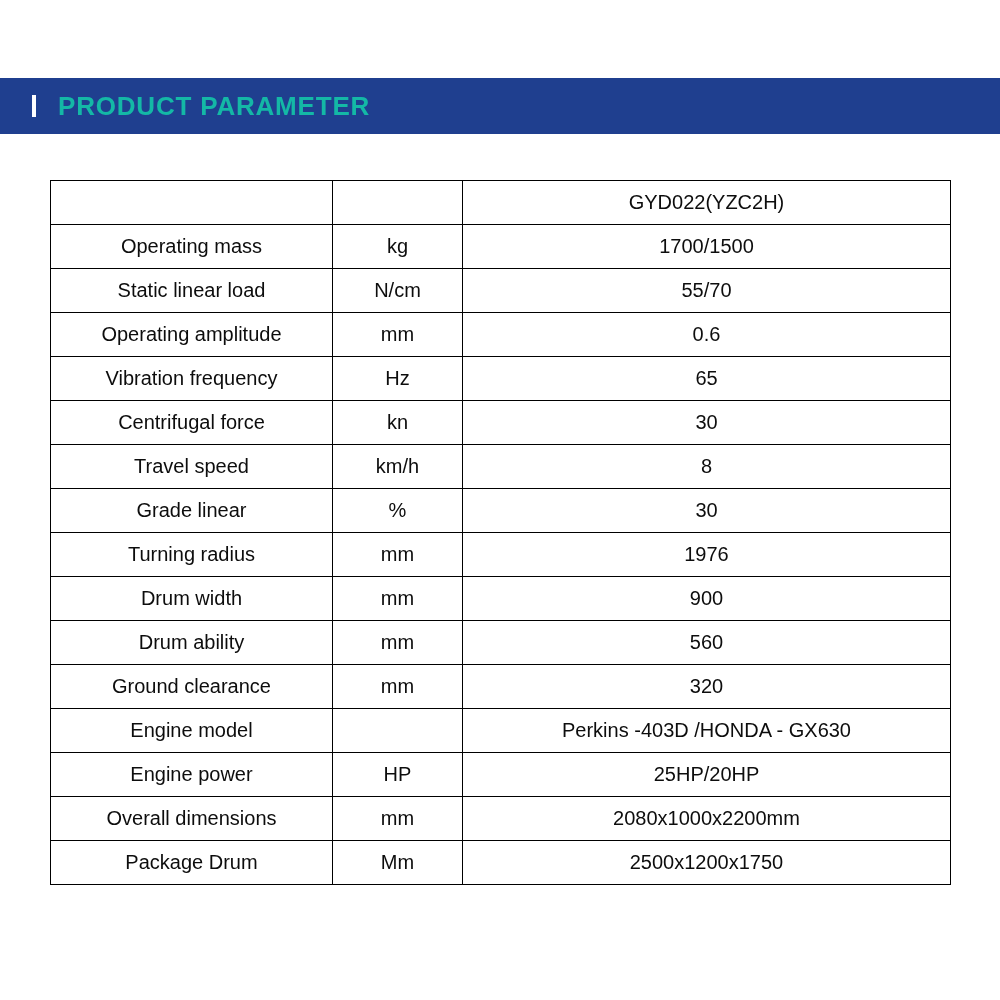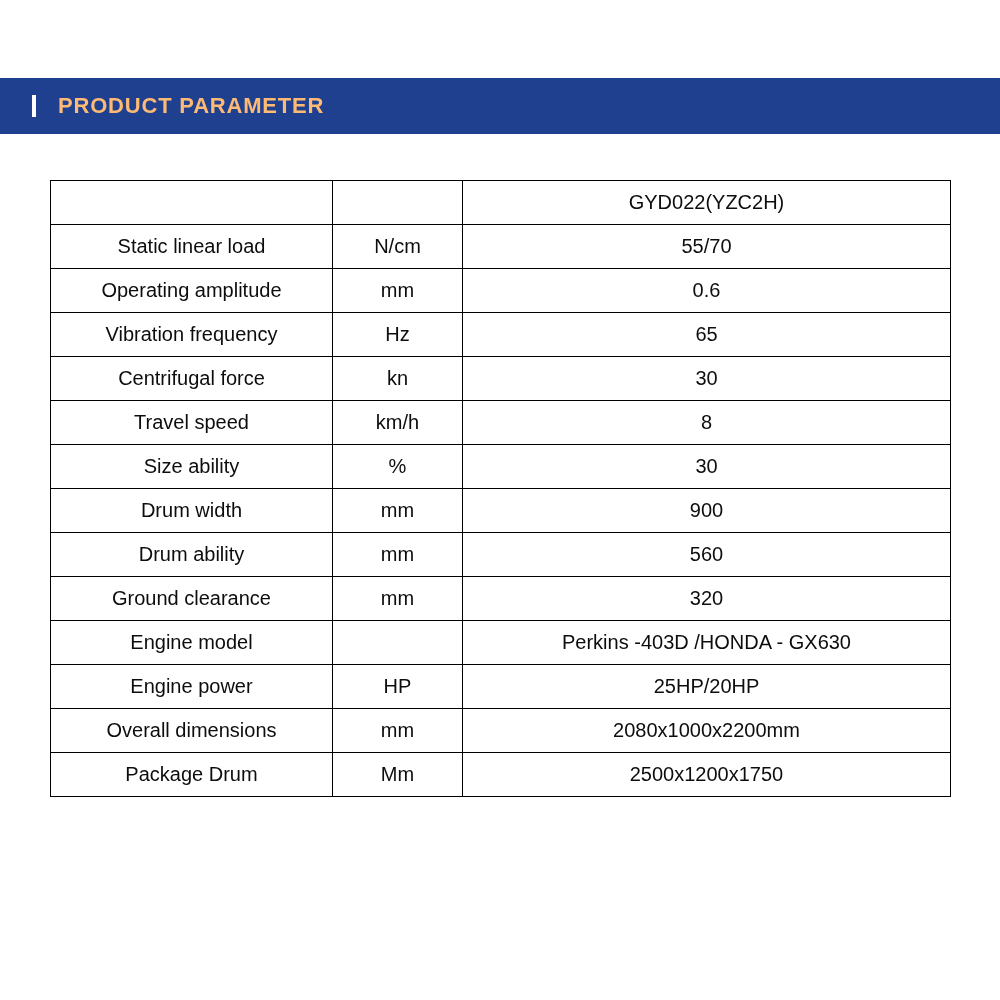--- a/index.html
+++ b/index.html
@@ -35,22 +35,22 @@
     align-items: center;
   }
   .header-accent {
     width: 4px;
     height: 22px;
     background: #ffffff;
     margin-left: 32px;
     margin-right: 22px;
   }
   .header-title {
-    color: #fdba74;
-    font-size: 22px;
+    color: #14b8a6;
+    font-size: 26px;
     font-weight: bold;
     letter-spacing: 0.8px;
   }
 
   
   .table-wrap {
     position: absolute;
     left: 50px;
     top: 180px;
     width: 900px;
@@ -100,20 +100,25 @@
         <col class="col-val">
       </colgroup>
       <tbody>
         <tr class="head-row">
           <td></td>
           <td></td>
           <td class="head-model">GYD022(YZC2H)</td>
         </tr>
 
         <tr>
+          <td>Operating mass</td>
+          <td>kg</td>
+          <td>1700/1500</td>
+        </tr>
+        <tr>
           <td>Static linear load</td>
           <td>N/cm</td>
           <td>55/70</td>
         </tr>
         <tr>
           <td>Operating amplitude</td>
           <td>mm</td>
           <td>0.6</td>
         </tr>
         <tr>
@@ -125,23 +130,28 @@
           <td>Centrifugal force</td>
           <td>kn</td>
           <td>30</td>
         </tr>
         <tr>
           <td>Travel speed</td>
           <td>km/h</td>
           <td>8</td>
         </tr>
         <tr>
-          <td>Size ability</td>
+          <td>Grade linear</td>
           <td>%</td>
           <td>30</td>
+        </tr>
+        <tr>
+          <td>Turning radius</td>
+          <td>mm</td>
+          <td>1976</td>
         </tr>
         <tr>
           <td>Drum width</td>
           <td>mm</td>
           <td>900</td>
         </tr>
         <tr>
           <td>Drum ability</td>
           <td>mm</td>
           <td>560</td>

